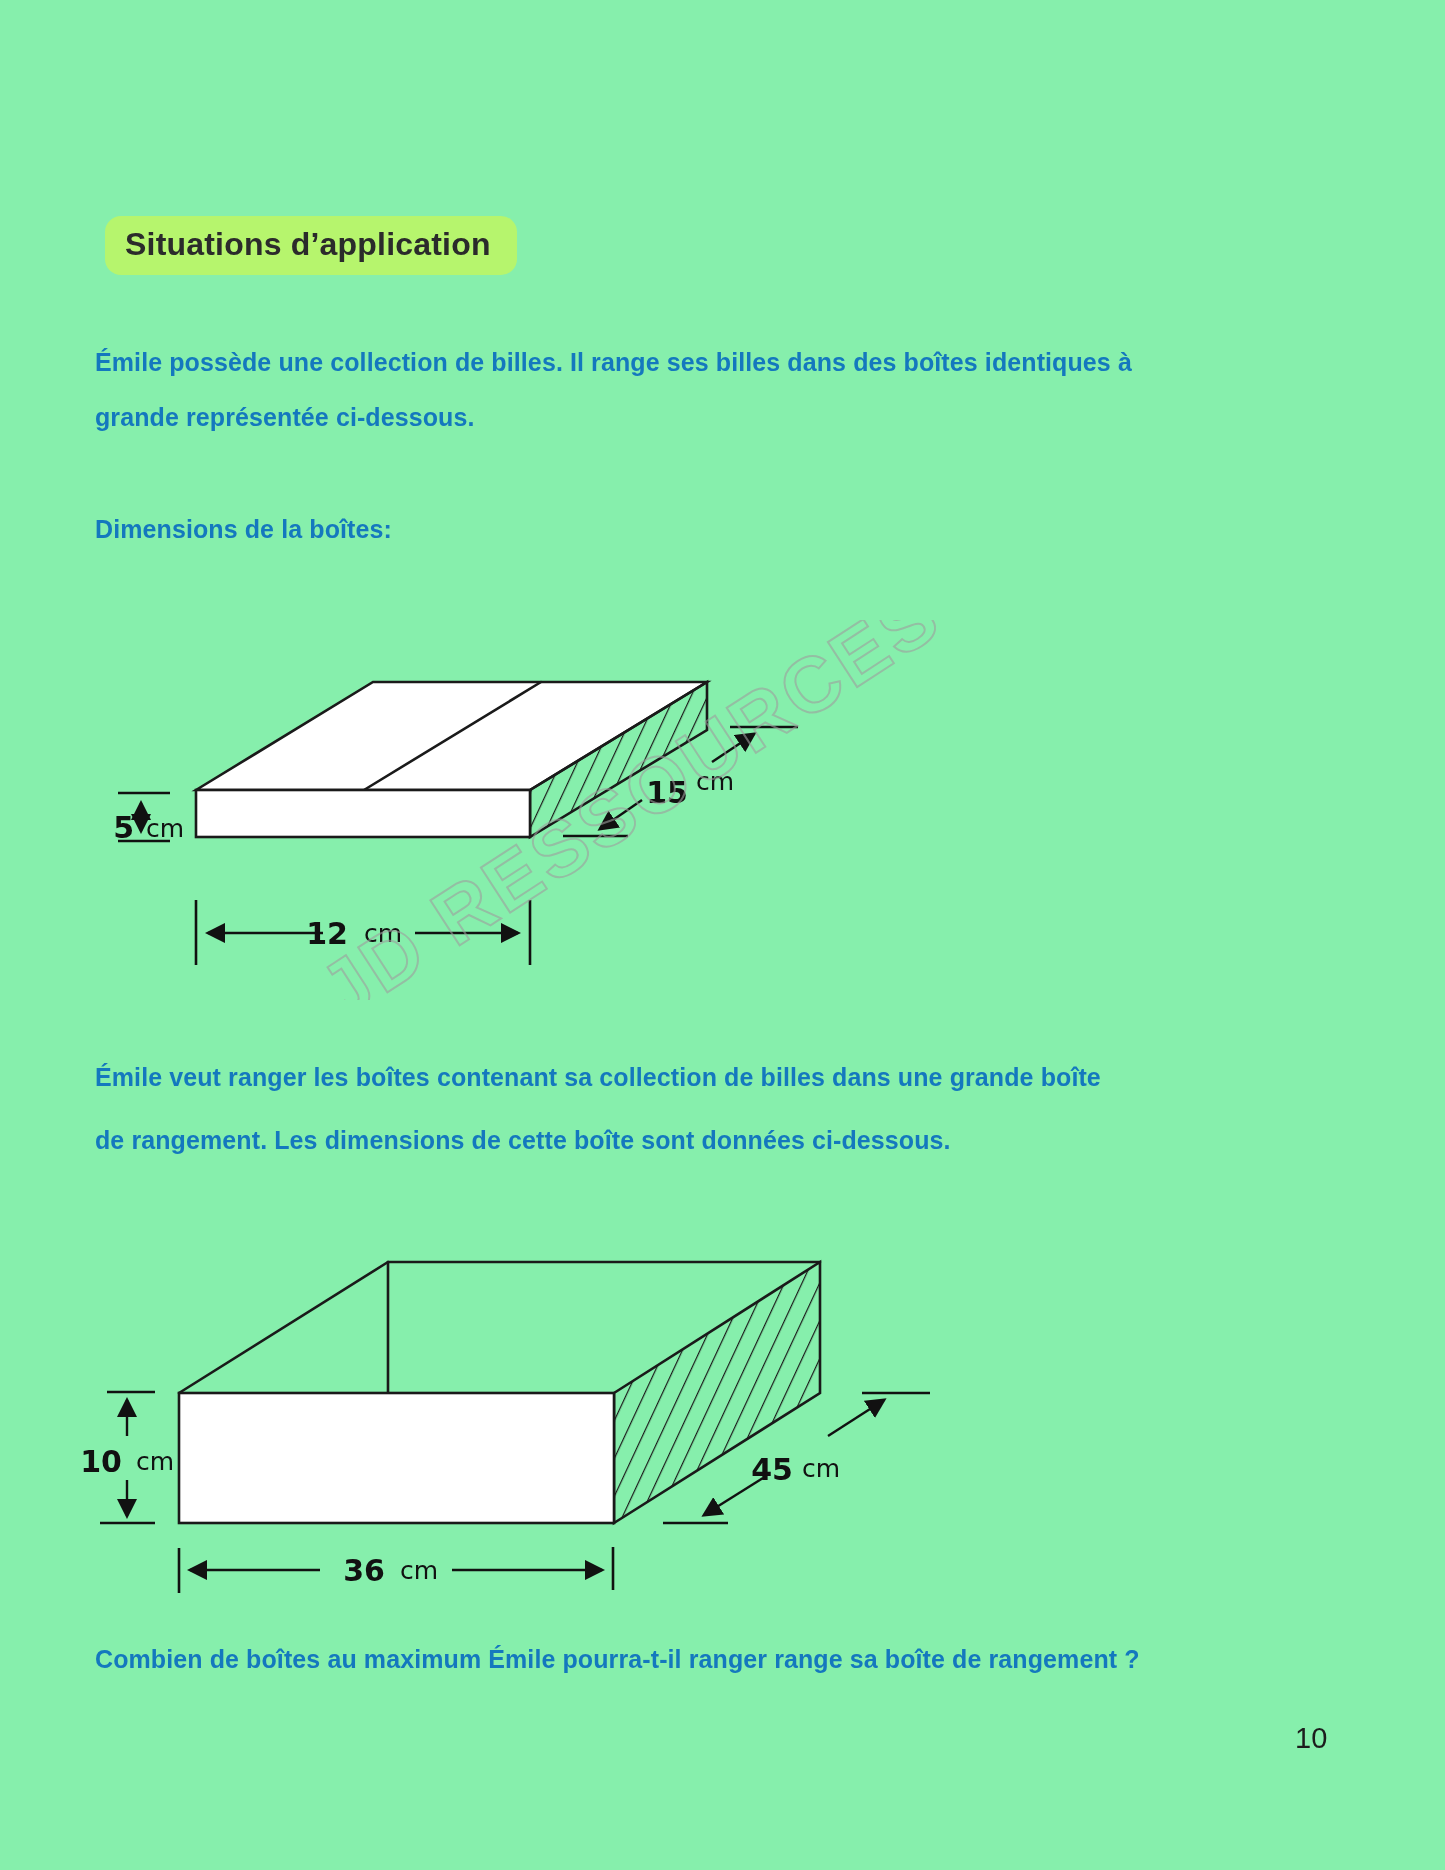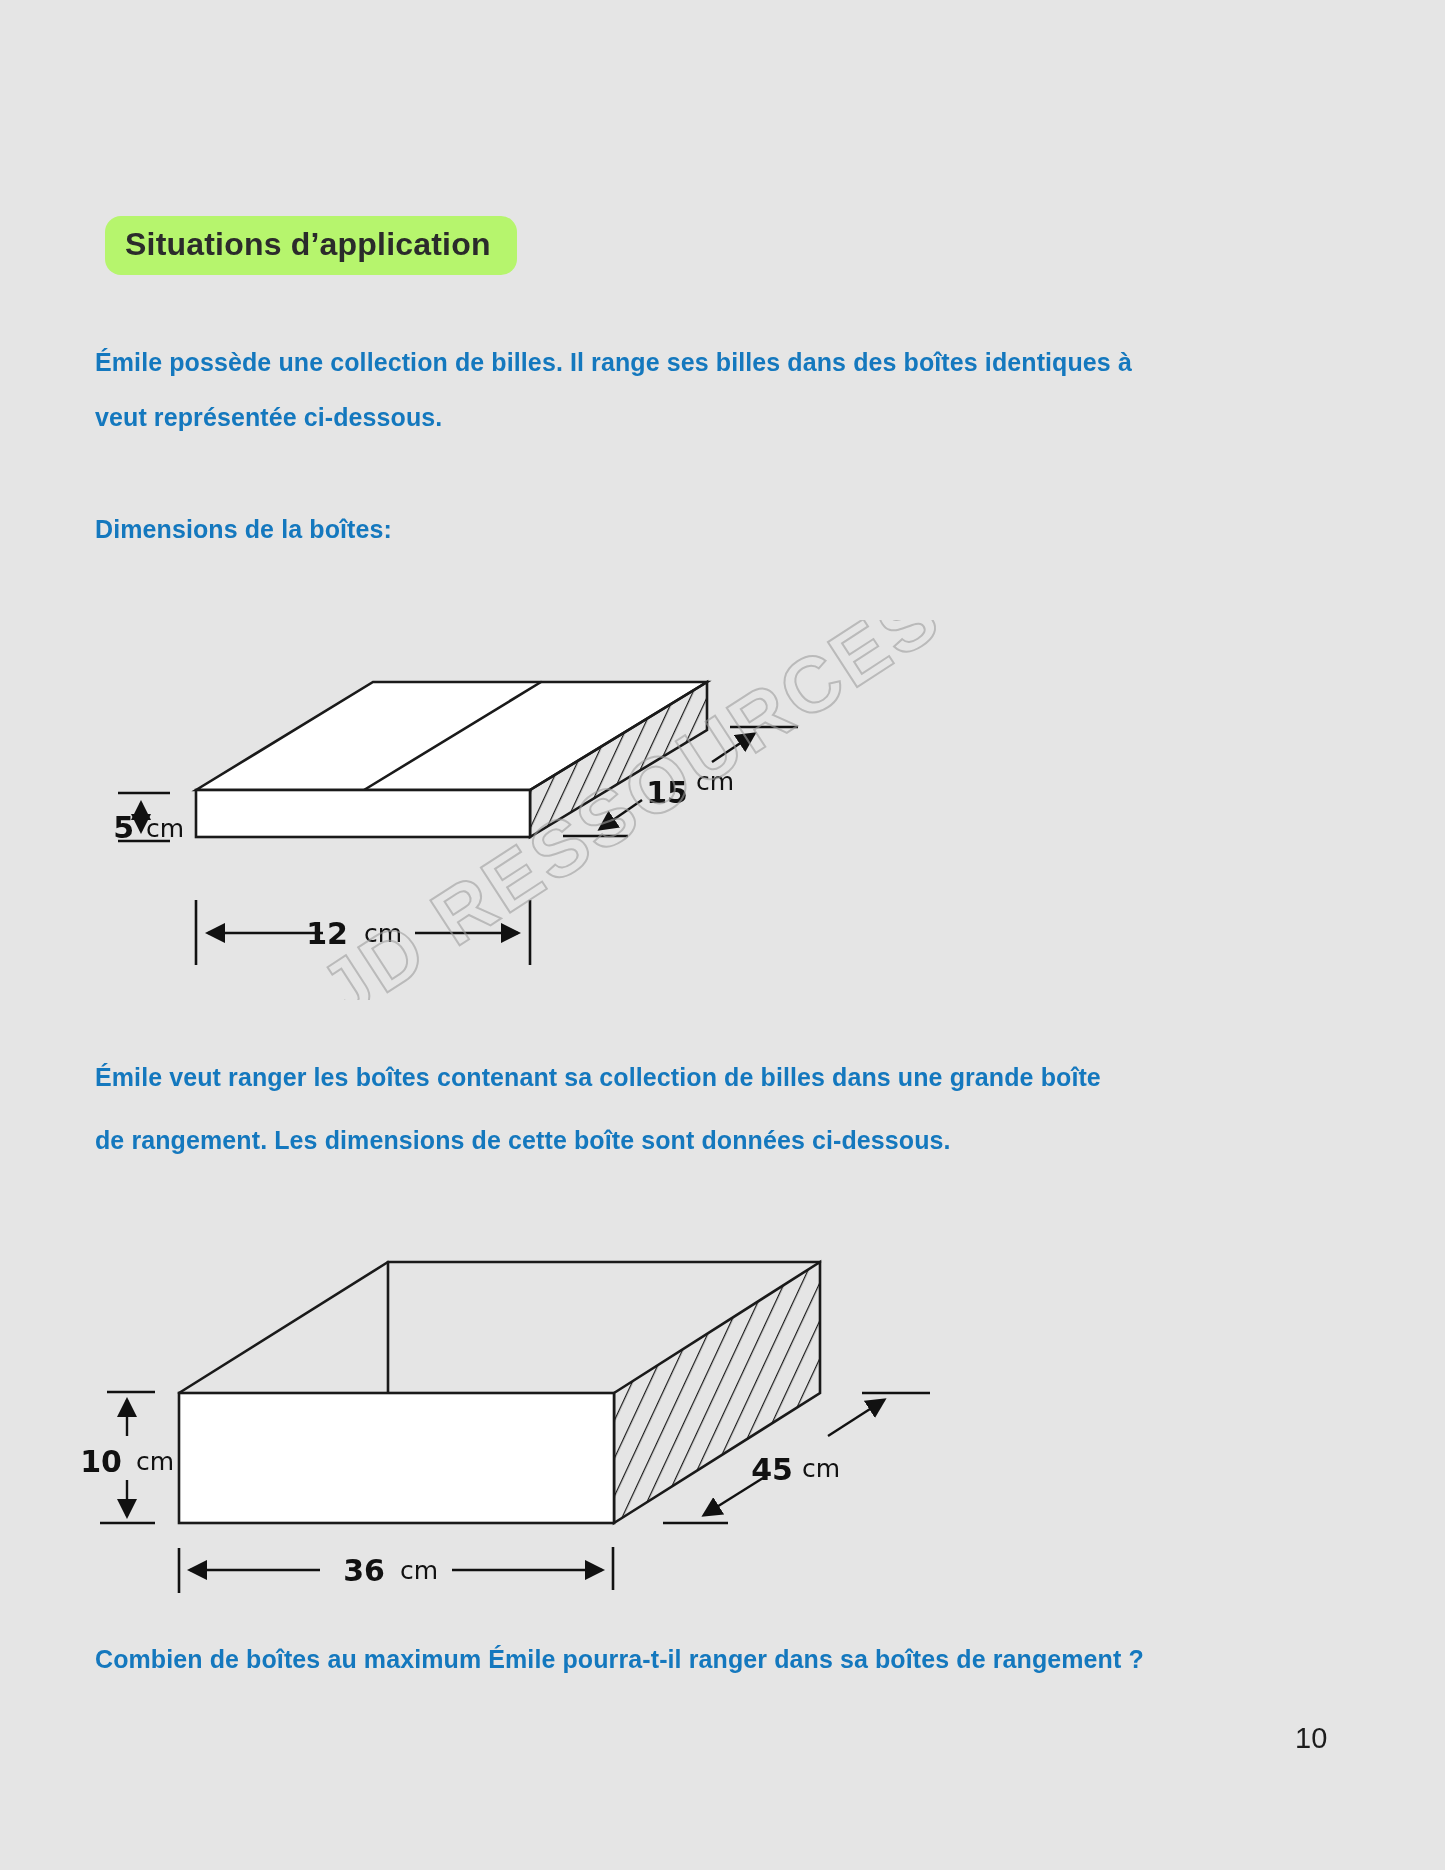--- a/index.html
+++ b/index.html
@@ -3,21 +3,21 @@
 <meta charset="utf-8">
 <style>
   html,body{margin:0;padding:0;}
   body{
     width:1445px;height:1870px;
     background:#ffffff;
     font-family:"Liberation Sans", sans-serif;
     position:relative;
     overflow:hidden;
   }
-  .page{position:absolute;inset:0;background:#e5e5e5;}
+  .page{position:absolute;inset:0;background:#86efac;}
 
   .badge{
     position:absolute;left:105px;top:216px;
     background:#b6f56d;
     border-radius:16px;
     padding:10px 26px 12px 20px;
     font-size:32px;font-weight:700;color:#2b2b2b;
     letter-spacing:0.2px;
   }
 
@@ -58,21 +58,21 @@
   }
 </style>
 </head>
 <body>
 
 <div class="page">
 
   <div class="badge">Situations d’application</div>
 
   <div class="blue-line t-p1l1">Émile possède une collection de billes. Il range ses billes dans des boîtes identiques à</div>
-  <div class="blue-line t-p1l2">veut représentée ci-dessous.</div>
+  <div class="blue-line t-p1l2">grande représentée ci-dessous.</div>
   <div class="blue-line t-dims">Dimensions de la boîtes:</div>
 
   <div class="diagram" style="left:80px;top:550px;">
     <svg width="720" height="430" viewBox="0 0 720 430">
       <defs>
         <pattern id="hatch" patternUnits="userSpaceOnUse" width="15" height="15" patternTransform="rotate(25)">
           <line x1="0" y1="0" x2="0" y2="15" stroke="#1a1a1a" stroke-width="2.4"></line>
         </pattern>
         <marker id="arr" viewBox="0 0 10 10" refX="8.5" refY="5" markerWidth="8.5" markerHeight="8.5" orient="auto-start-reverse">
           <path d="M0,0 L10,5 L0,10 z" fill="#111"></path>
@@ -155,21 +155,21 @@
         <line class="tick" x1="782" y1="153" x2="850" y2="153"></line>
         <line class="dimline" x1="748" y1="196" x2="804" y2="160" marker-end="url(#arr)"></line>
         <line class="tick" x1="583" y1="283" x2="648" y2="283"></line>
         <line class="dimline" x1="683" y1="238" x2="624" y2="275" marker-end="url(#arr)"></line>
         <text class="dim-num" x="713" y="240" text-anchor="end">45</text>
         <text class="dim-unit" x="722" y="237">cm</text>
       </g>
     </svg>
   </div>
 
-  <div class="blue-line t-question">Combien de boîtes au maximum Émile pourra-t-il ranger dans sa boîtes de rangement ?</div>
+  <div class="blue-line t-question">Combien de boîtes au maximum Émile pourra-t-il ranger range sa boîte de rangement ?</div>
 
   <div class="watermark-wrap">
     <svg width="840" height="380" viewBox="0 0 840 380">
       <text x="420" y="205" text-anchor="middle" transform="rotate(-33 420 205)" font-family="Liberation Sans, sans-serif" font-size="78" font-weight="700" letter-spacing="4" fill="none" stroke="#9e9e9e" stroke-width="2" opacity="0.6">JD RESSOURCES</text>
     </svg>
   </div>
 
   <div class="page-number">10</div>
 
 </div>

